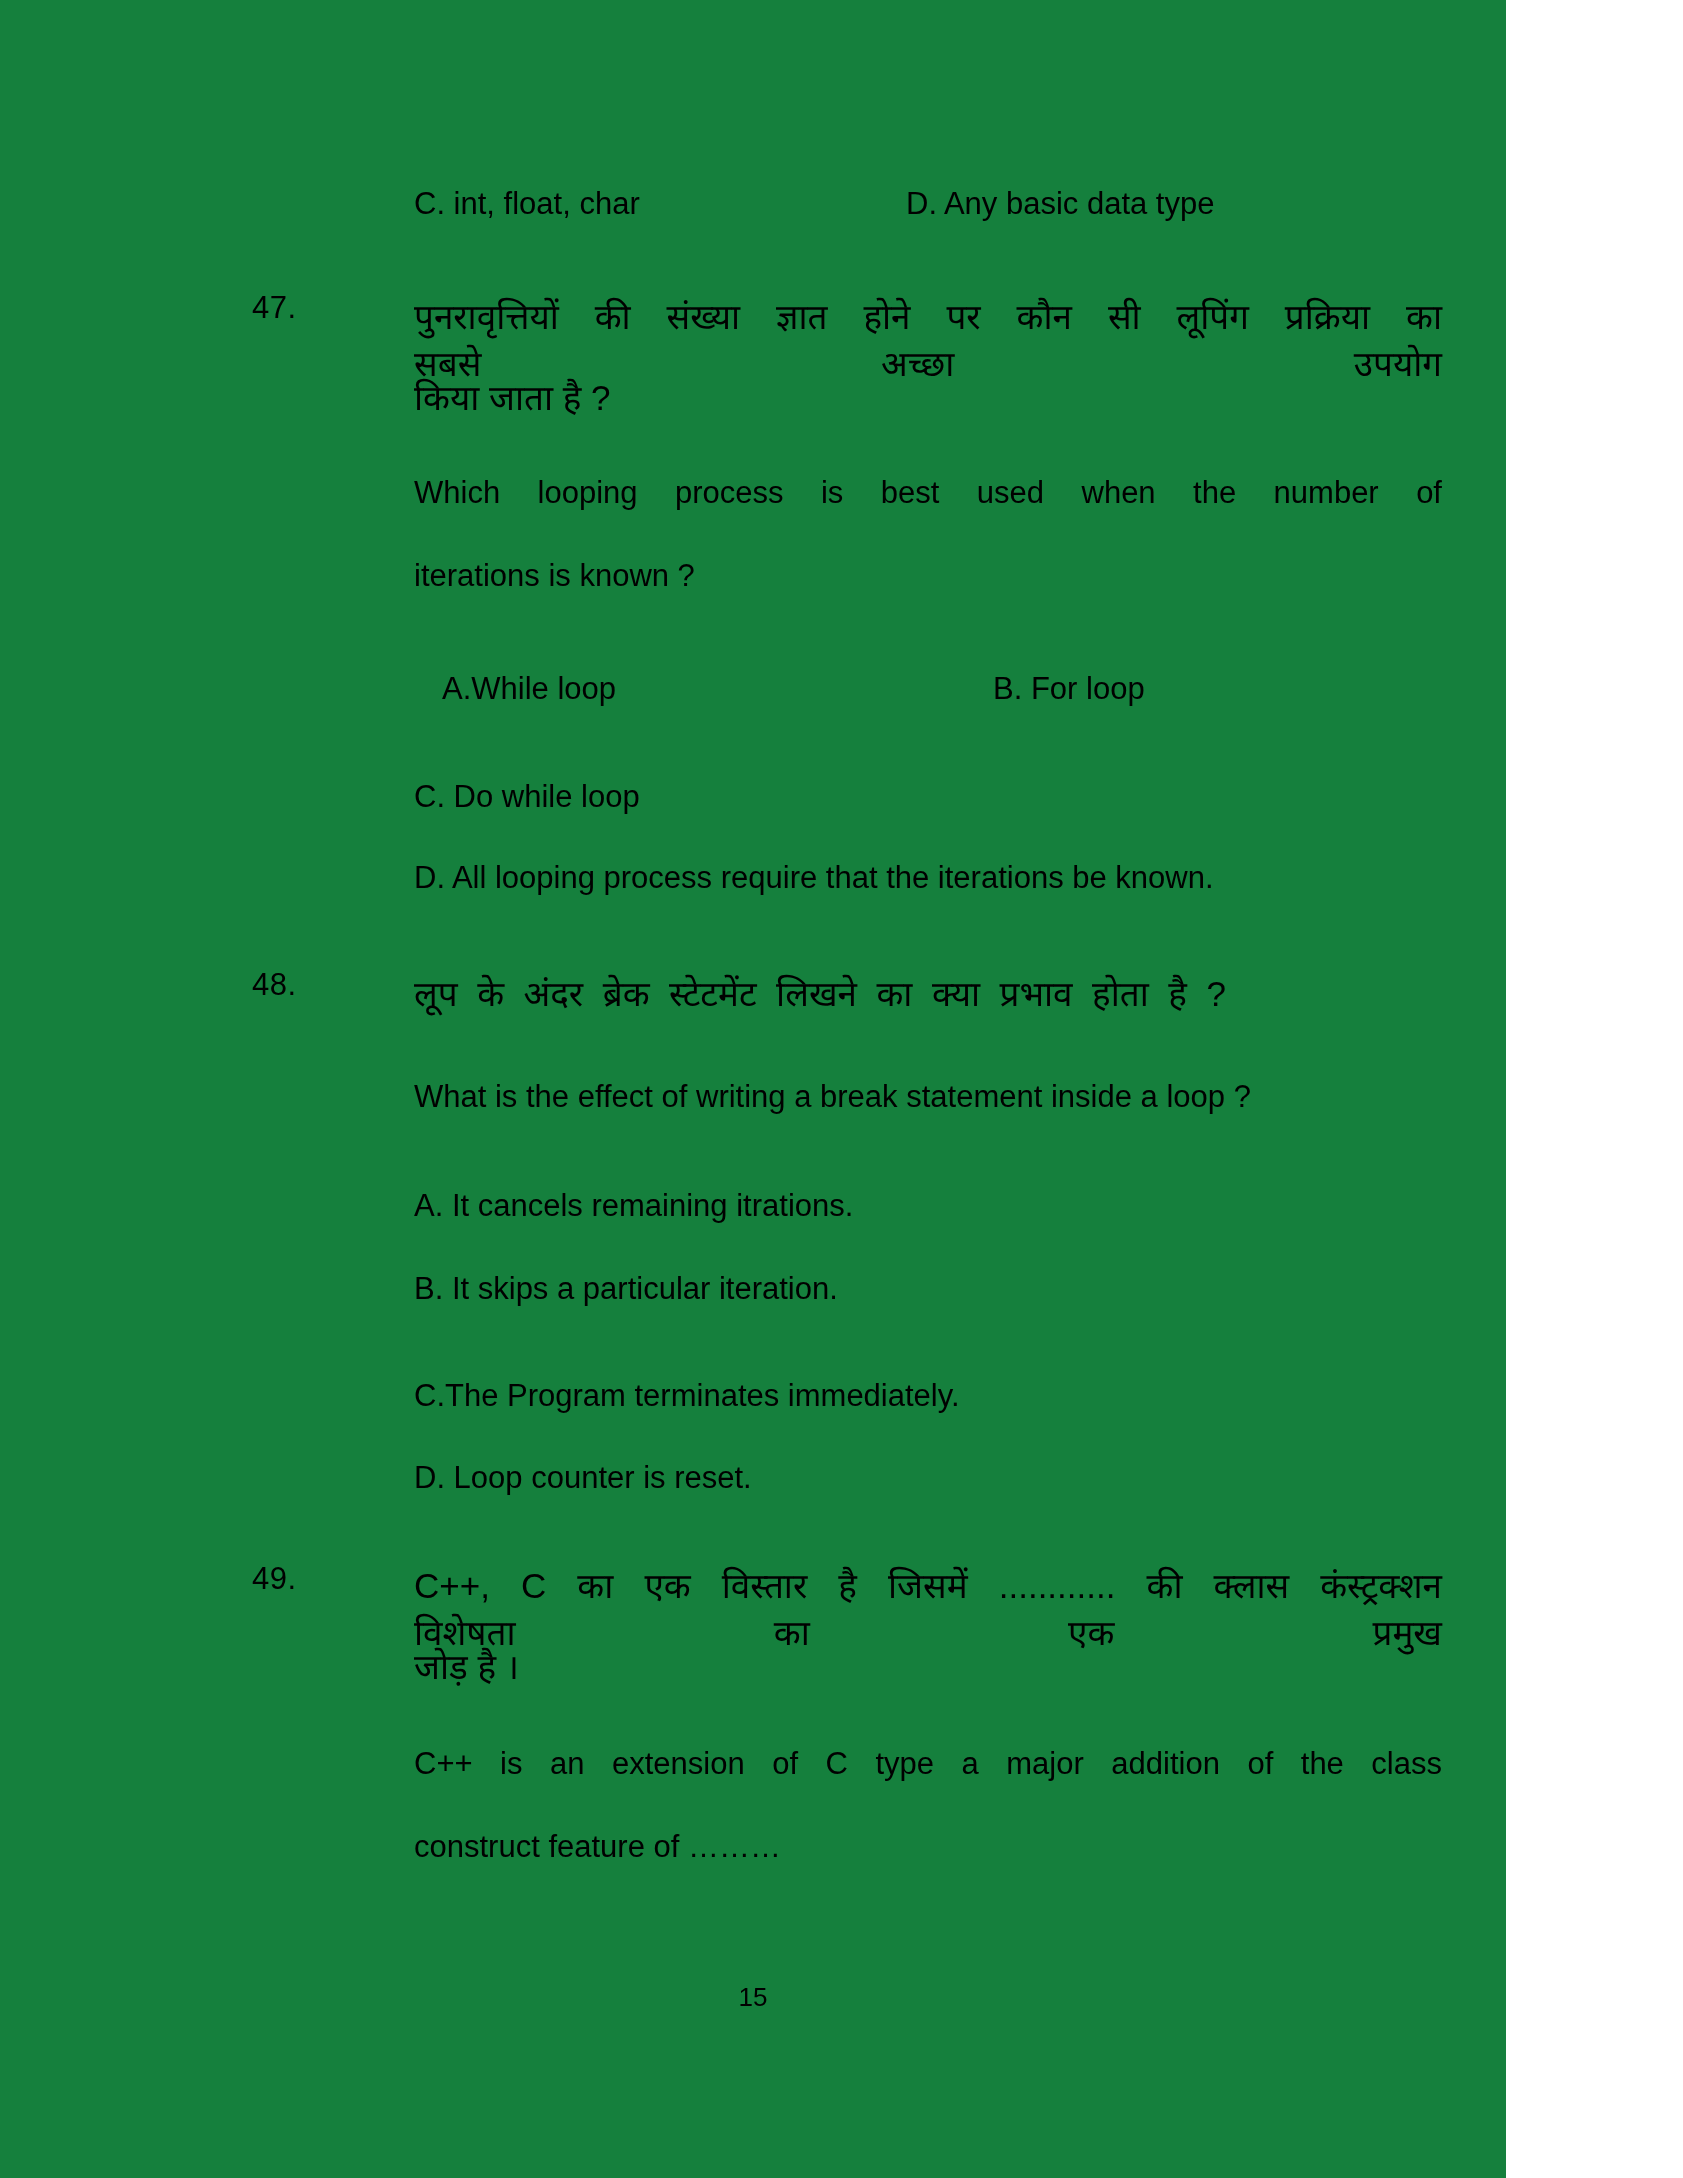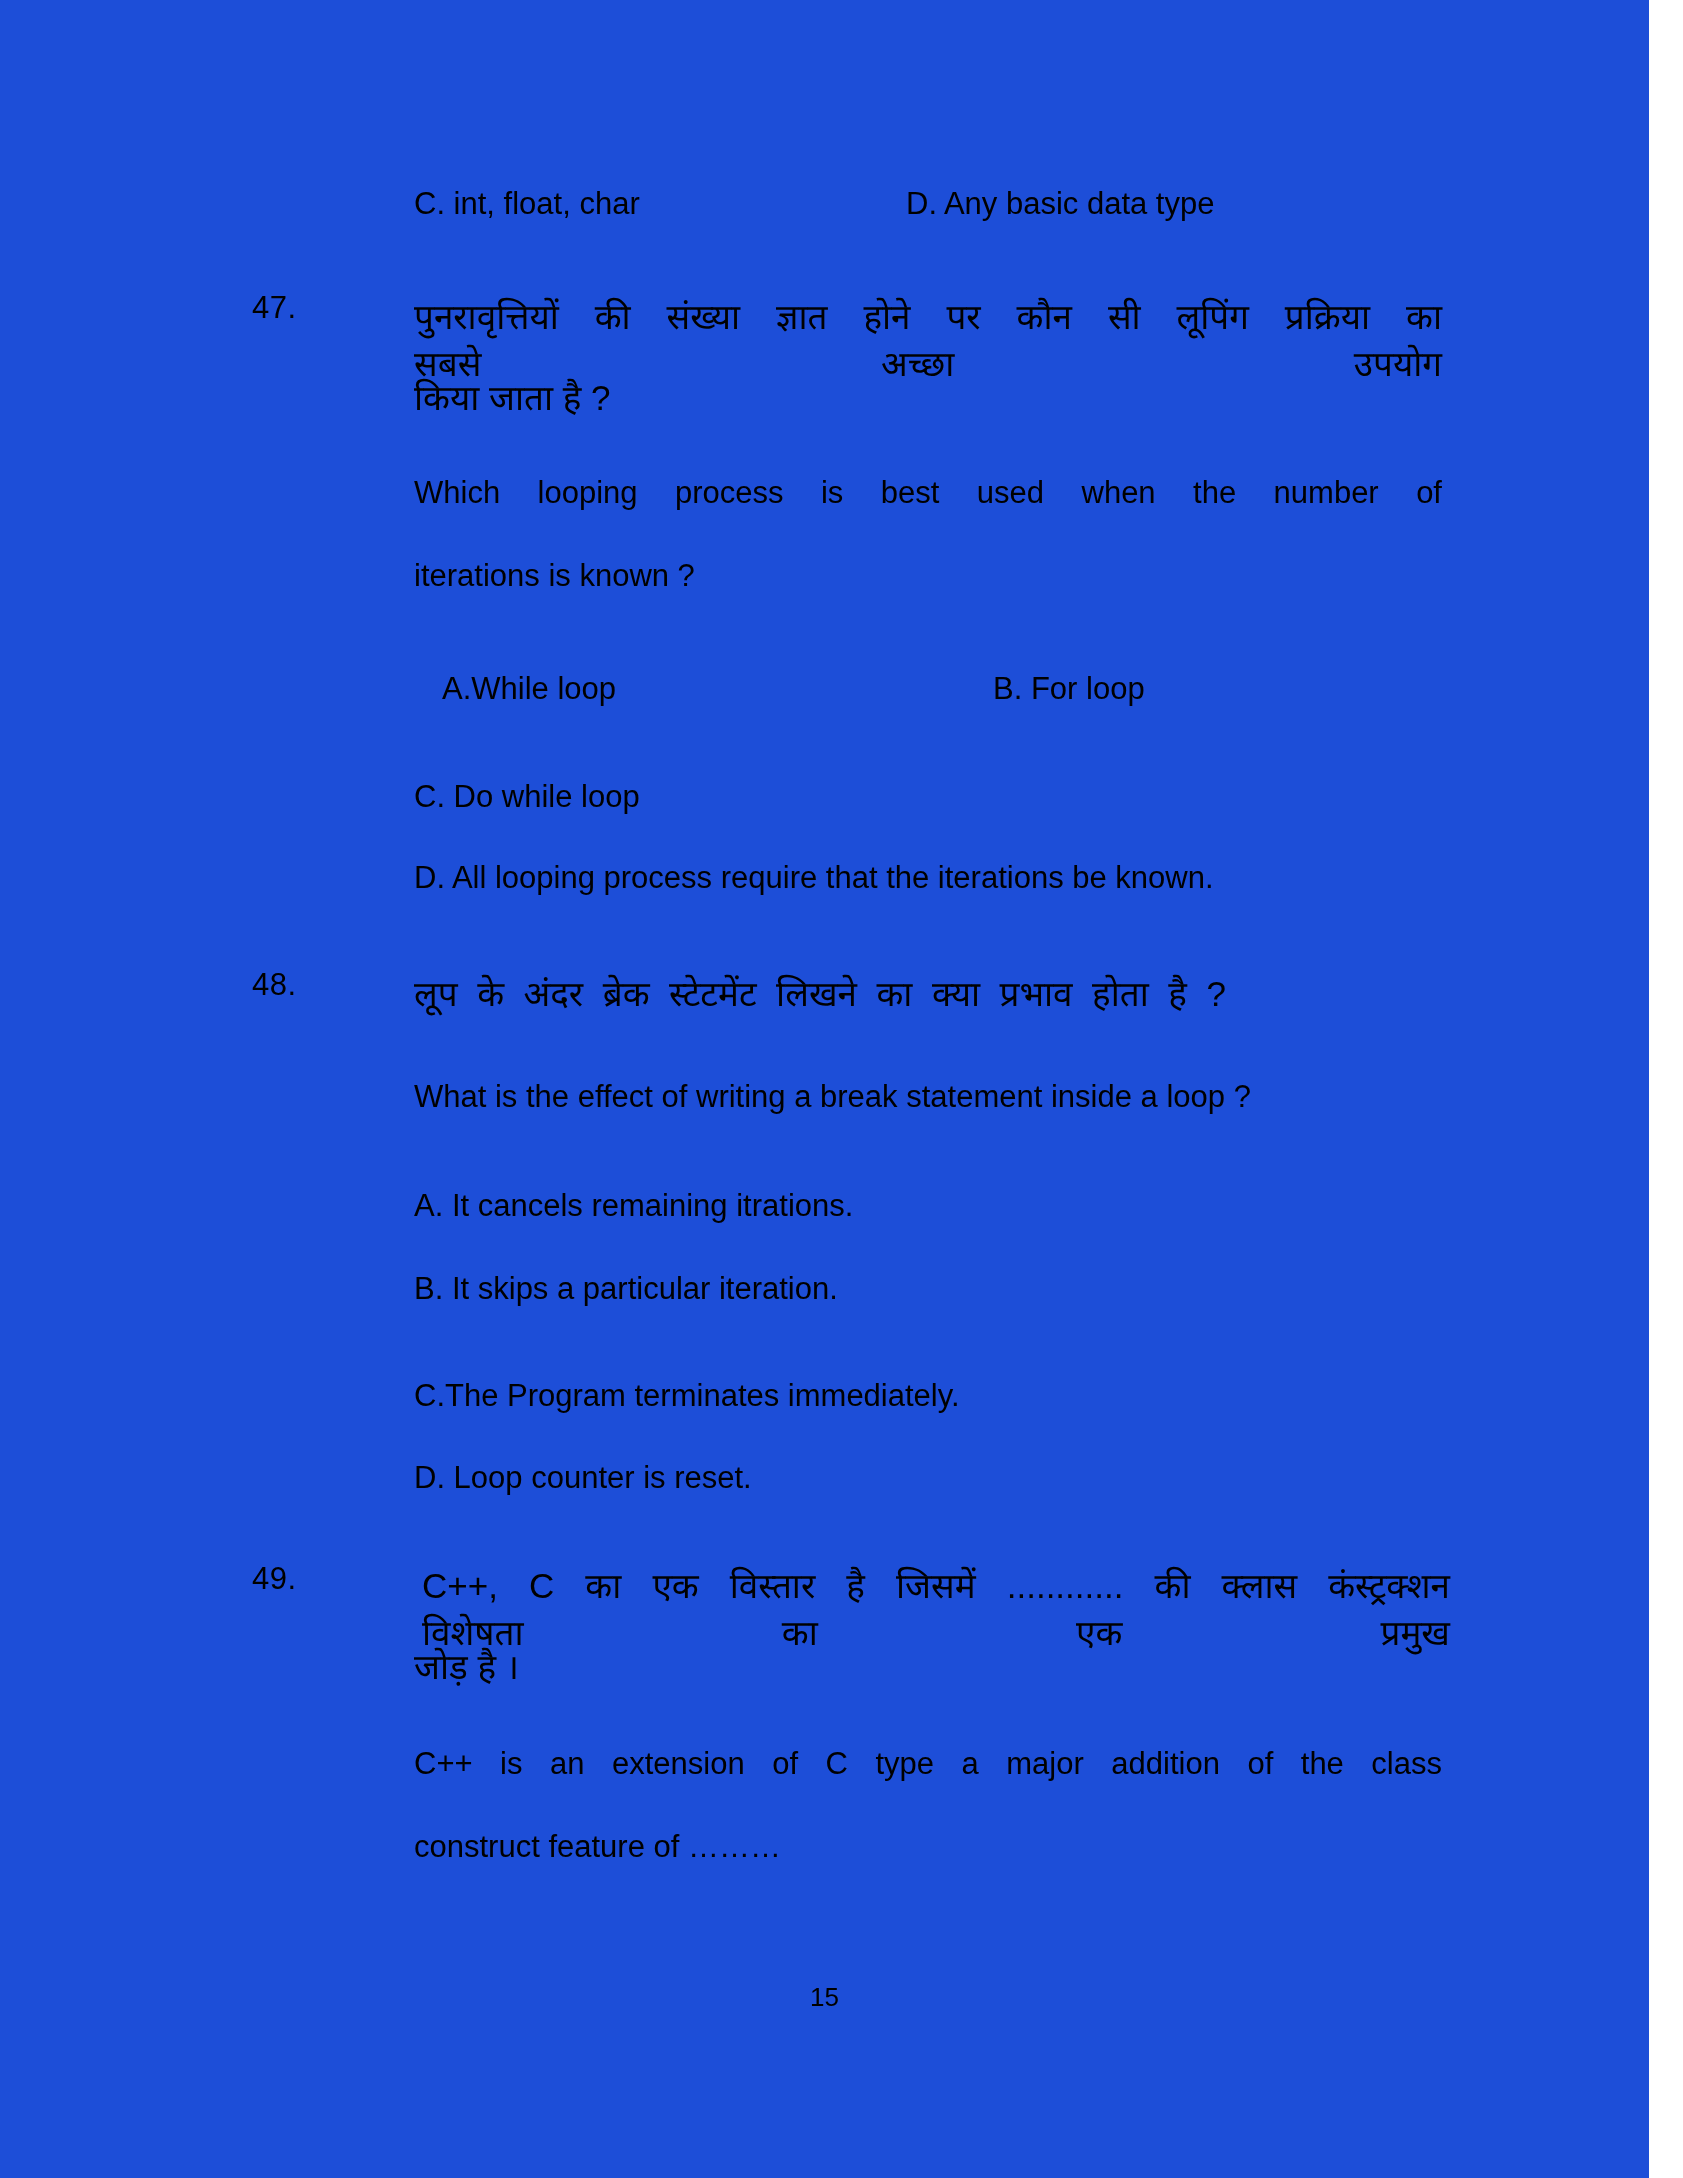--- a/index.html
+++ b/index.html
@@ -10,23 +10,23 @@
   body {
     width: 1683px;
     height: 2178px;
     font-family: "Liberation Sans", sans-serif;
     color: #000000;
     position: relative;
     overflow: hidden;
   }
   .page {
     position: relative;
-    width: 1649px;
+    width: 1506px;
     height: 2178px;
-    background: #1d4ed8;
+    background: #15803d;
     box-sizing: border-box;
   }
   .qnum {
     position: absolute;
     left: 252px;
     font-size: 31px;
     line-height: 1.25;
     letter-spacing: 0.5px;
     color: #000;
     font-family: "Liberation Sans", sans-serif;
@@ -97,21 +97,21 @@
 
   <div class="body-text left-col" style="top:1077px;">What is the effect of writing a break statement inside a loop ?</div>
 
   <div class="body-text left-col" style="top:1186px;">A. It cancels remaining itrations.</div>
   <div class="body-text left-col" style="top:1269px;">B. It skips a particular iteration.</div>
   <div class="body-text left-col" style="top:1376px;">C.The Program terminates immediately.</div>
   <div class="body-text left-col" style="top:1458px;">D. Loop counter is reset.</div>
 
   <div class="qnum" style="top:1560px;">49.</div>
 
-  <div class="body-text hindi justify left-col" style="top:1562px; width:1028px; word-spacing:0.34em;margin-left:8px;">C++, C का एक विस्तार है जिसमें ............ की क्लास कंस्ट्रक्शन विशेषता का एक प्रमुख</div>
+  <div class="body-text hindi justify left-col" style="top:1562px; width:1028px; word-spacing:0.34em;">C++, C का एक विस्तार है जिसमें ............ की क्लास कंस्ट्रक्शन विशेषता का एक प्रमुख</div>
 
   <div class="body-text hindi left-col" style="top:1643px;">जोड़ है ।</div>
 
   <div class="body-text justify left-col" style="top:1744px; width:1028px;">C++ is an extension of C type a major addition of the class</div>
 
   <div class="body-text left-col" style="top:1827px;">construct feature of ………</div>
 
   <div class="pagenum" style="top:1982px;">15</div>
 
 </div>

